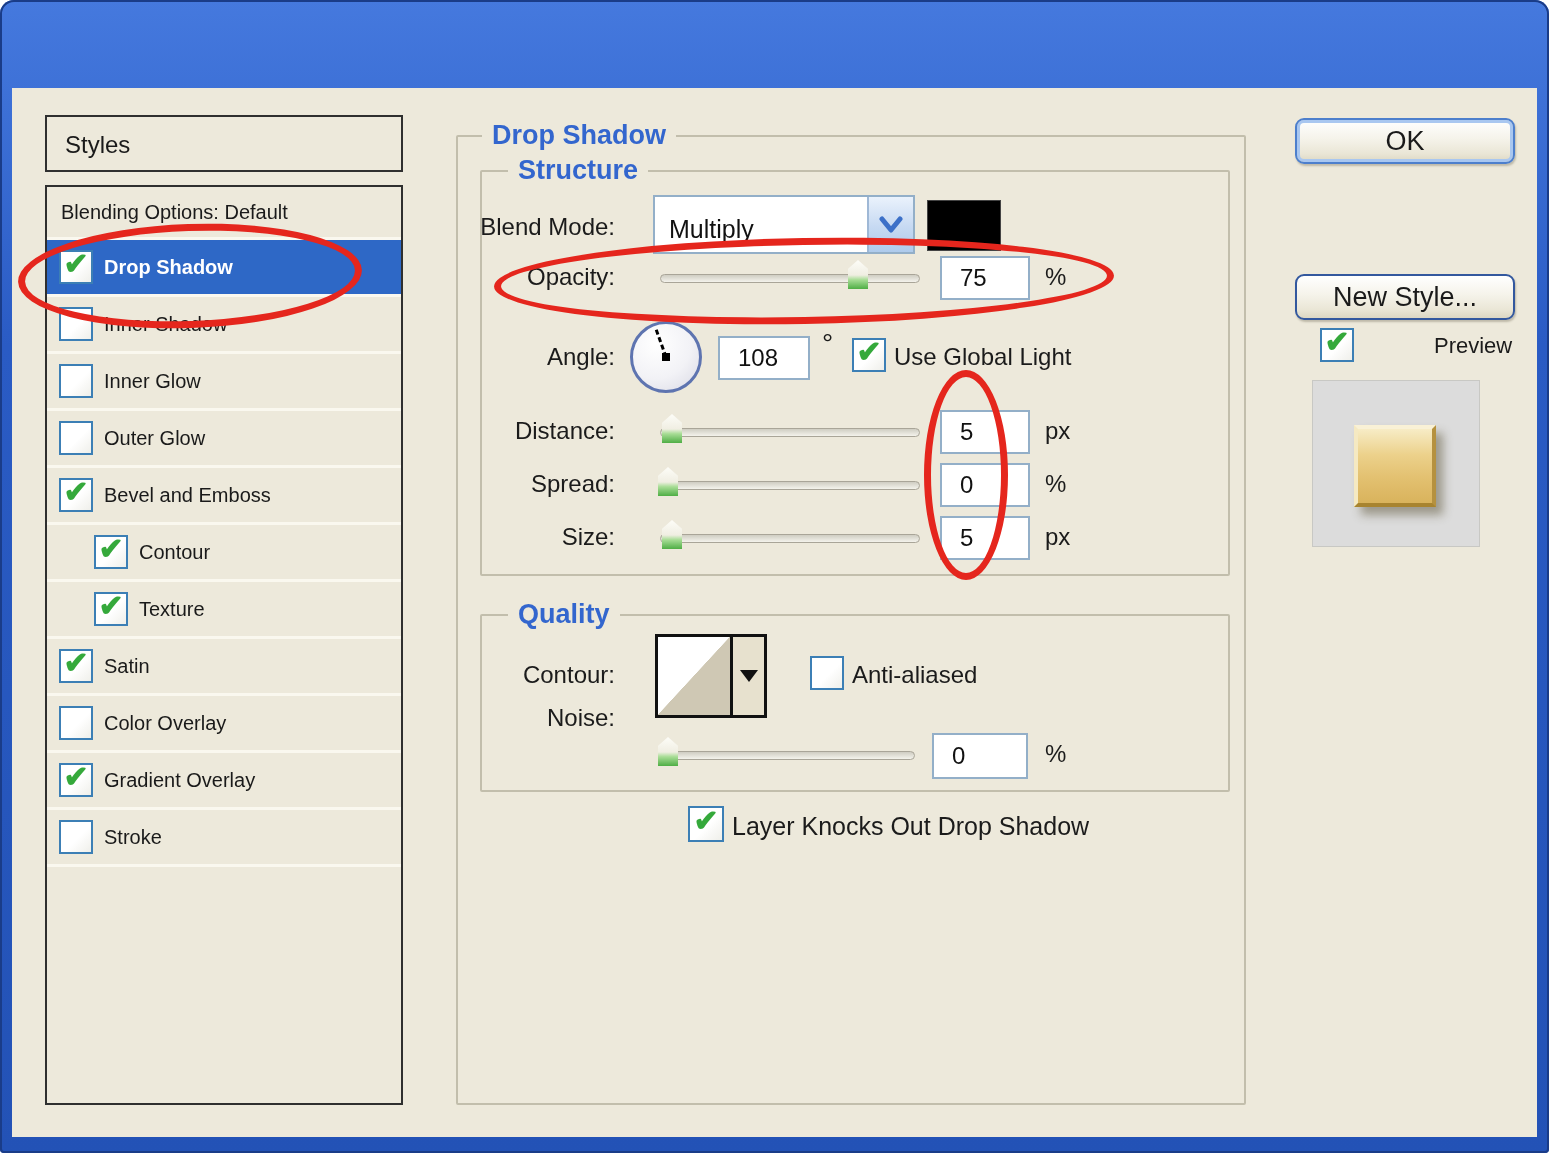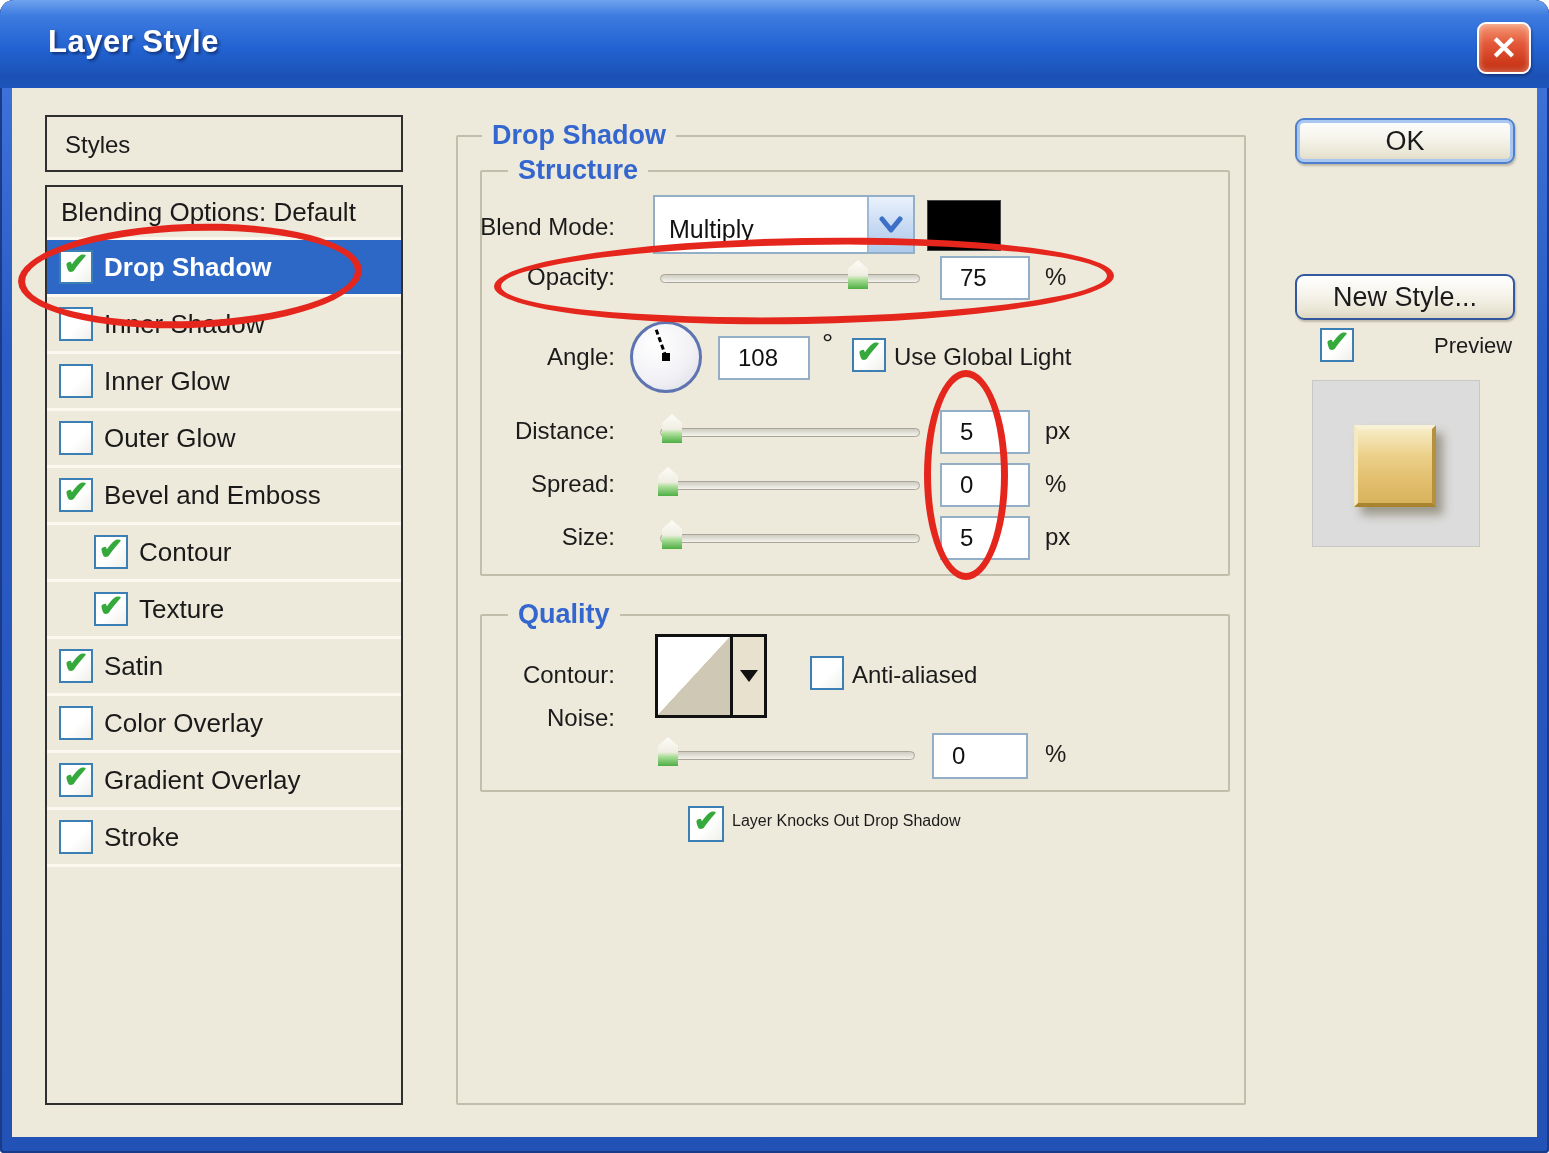--- a/index.html
+++ b/index.html
@@ -39,21 +39,21 @@
   #styles-header { left:45px; top:115px; width:358px; height:57px; }
   #styles-header span { position:absolute; left:18px; top:14px; font-size:24px; color:#1A1A1A; }
   #styles-list { left:45px; top:185px; width:358px; height:920px; overflow:hidden; }
   .s-row {
     position:relative; height:57px; border-bottom:3px solid #FAF8EF;
     display:flex; align-items:center; padding-left:12px; cursor:pointer;
   }
   .s-row.blend { height:53px; padding-left:14px; }
   .s-row.sel { background:#2E68C6; }
   .s-row.ind { padding-left:47px; }
-  .s-lbl { font-size:26px; color:#1A1A1A; margin-left:11px; white-space:nowrap;text-align:right; }
+  .s-lbl { font-size:20px; color:#1A1A1A; margin-left:11px; white-space:nowrap;text-align:right; }
   .s-row.blend .s-lbl { margin-left:0; }
   .s-row.sel .s-lbl { color:#FFFFFF; font-weight:bold; }
   
   .cb {
     width:34px; height:34px; background:linear-gradient(135deg,#FFFFFF 55%, #EFEFEA 100%);
     border:2px solid #3C7FB5; display:inline-flex; align-items:center; justify-content:center;
     flex:0 0 auto; cursor:pointer;
   }
   .ck { color:#35A93B; font-size:30px; font-weight:bold; line-height:1; margin-top:-6px; }
   
@@ -146,26 +146,20 @@
   #ell-1 { left:18px;  top:224px; width:344px; height:104px; transform:rotate(-2deg); }
   #ell-2 { left:494px; top:238px; width:620px; height:86px;  transform:rotate(-1deg); }
   #ell-3 { left:924px; top:370px; width:84px;  height:210px; }
   svg { display:block; }
 </style>
 </head>
 <body>
 
 <div id="root">
 
-  <div id="titlebar">
-    <span id="title-text">Layer Style</span>
-    <div id="close-btn">
-      <span>✕</span>
-    </div>
-  </div>
 
   <div id="content"></div>
 
   <div class="dark-box" id="styles-header">
     <span>Styles</span>
   </div>
 
   <div class="dark-box" id="styles-list">
     <div class="s-row blend">
       <span class="s-lbl">Blending Options: Default</span>
@@ -310,21 +304,21 @@
 
   <span class="lbl" style="left:395px; top:704px;">Noise:</span>
   <div class="track" style="left:660px; top:751px; width:255px;"></div>
   <div class="thumb" style="left:658px; top:737px;"></div>
   <input class="vbox" style="left: 932px; top: 733px; width: 96px; height: 46px;" value="0">
   <span class="unit" style="left:1045px; top:740px;">%</span>
 
   <span class="cb" style="position:absolute; left:688px; top:806px; width:36px; height:36px;">
       <span class="ck">✔</span>
     </span>
-  <span class="unit" style="left:732px; top:812px; font-size:16px;text-align:right;">Layer Knocks Out Drop Shadow</span>
+  <span class="unit" style="left:732px; top:812px; font-size:25px;text-align:right;">Layer Knocks Out Drop Shadow</span>
 
   <div class="btn" id="btn-ok">
       <span>OK</span>
     </div>
   <div class="btn" id="btn-newstyle">
       <span>New Style...</span>
     </div>
 
   <span class="cb" style="position:absolute; left:1320px; top:328px;">
       <span class="ck">✔</span>

